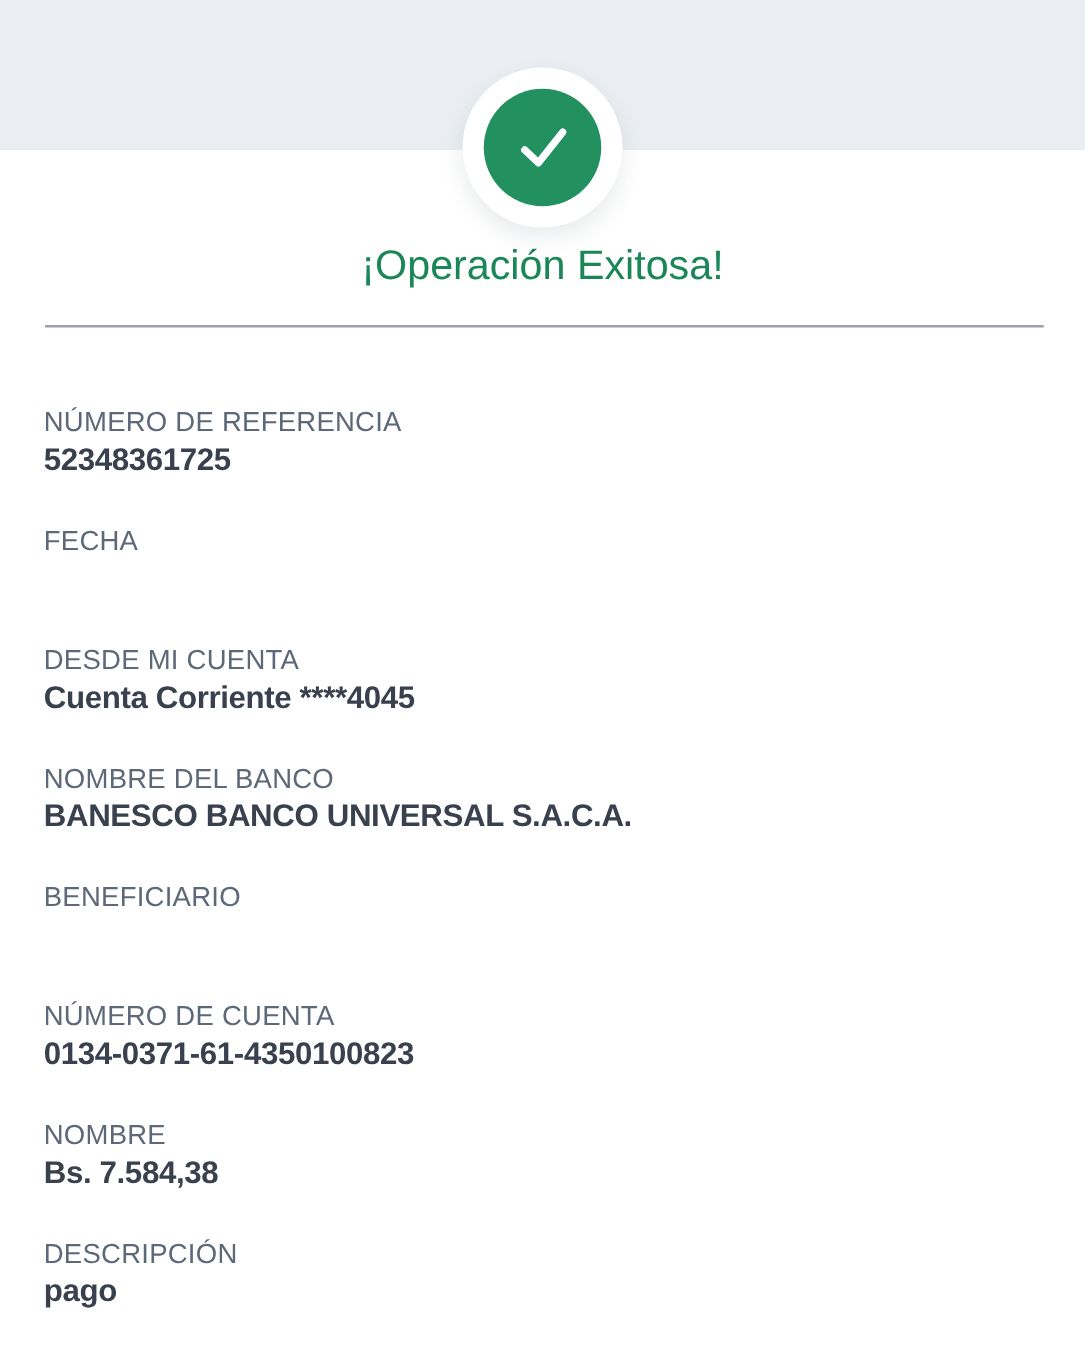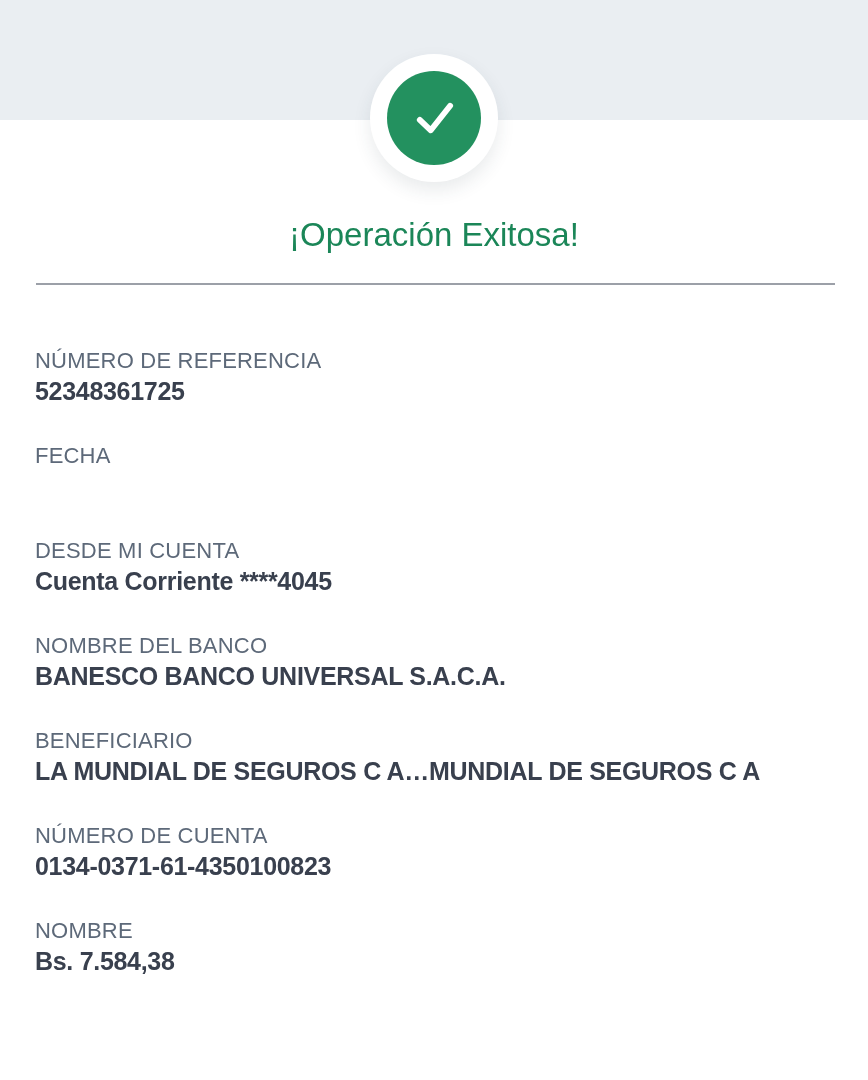--- a/index.html
+++ b/index.html
@@ -40,21 +40,21 @@
     height: 94px;
     border-radius: 50%;
     background: var(--success-green, #23915F);
     display: flex;
     align-items: center;
     justify-content: center;
   }
   .green-circle svg { width: 62px; height: 62px; display: block; }
 
   .title {
-    margin-top: 95px;
+    margin-top: 72px;
     text-align: center;
     font-size: 33px;
     line-height: 40px;
     font-weight: 400;
     color: var(--title-green, #1B8658);
   }
 
   .divider {
     border: none;
     border-top: 2px solid var(--divider-gray, #9CA0A8);
@@ -114,28 +114,31 @@
       <div class="field-value">Cuenta Corriente ****4045</div>
     </div>
 
     <div class="field">
       <div class="field-label">NOMBRE DEL BANCO</div>
       <div class="field-value">BANESCO BANCO UNIVERSAL S.A.C.A.</div>
     </div>
 
     <div class="field">
       <div class="field-label">BENEFICIARIO</div>
-      <div class="field-value">LA MUNDIAL DE SEGUROS C A…MUNDIAL DE SEGUROS C A</div>
     </div>
 
     <div class="field">
       <div class="field-label">NÚMERO DE CUENTA</div>
       <div class="field-value">0134-0371-61-4350100823</div>
     </div>
 
     <div class="field">
       <div class="field-label">NOMBRE</div>
       <div class="field-value">Bs. 7.584,38</div>
     </div>
 
+    <div class="field">
+      <div class="field-label">DESCRIPCIÓN</div>
+      <div class="field-value">pago</div>
+    </div>
 
   </div>
 </div>
 
 </body></html>

